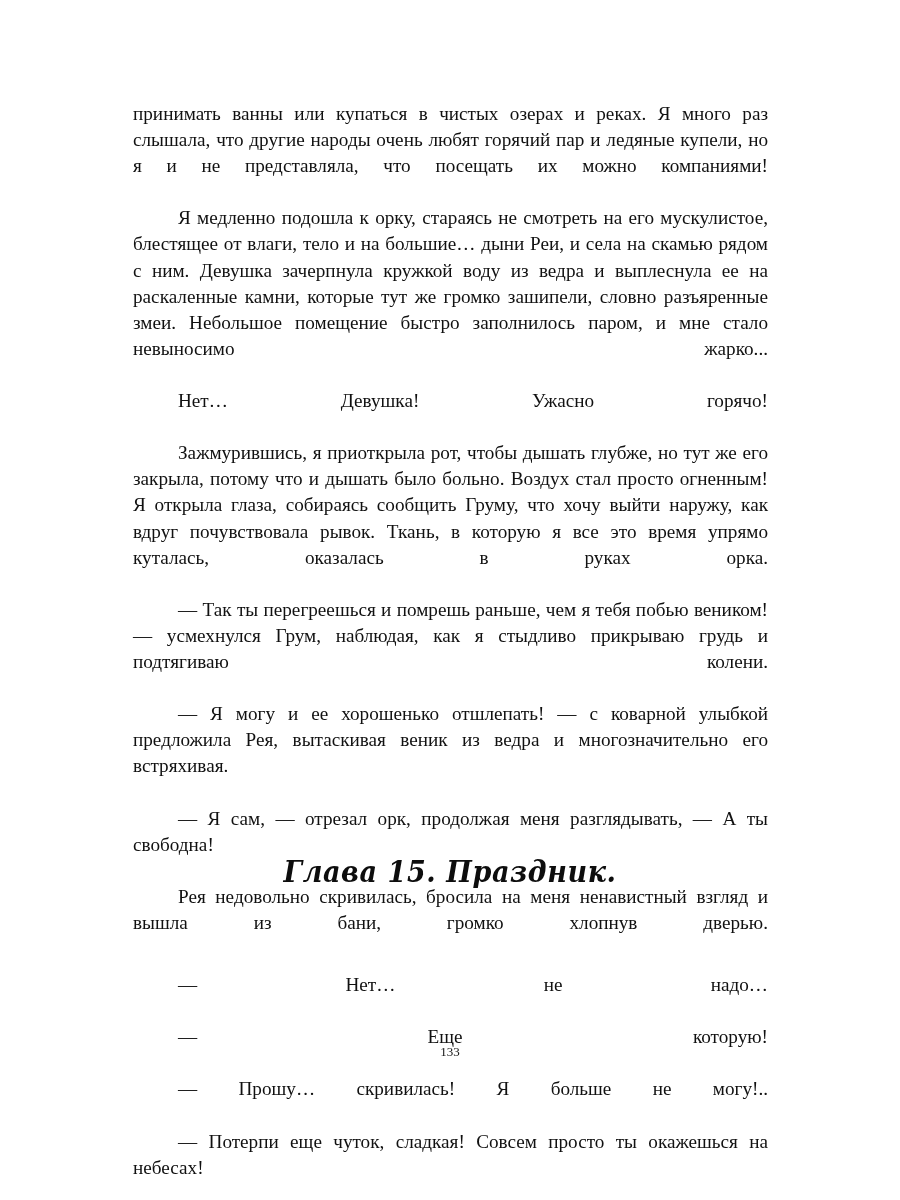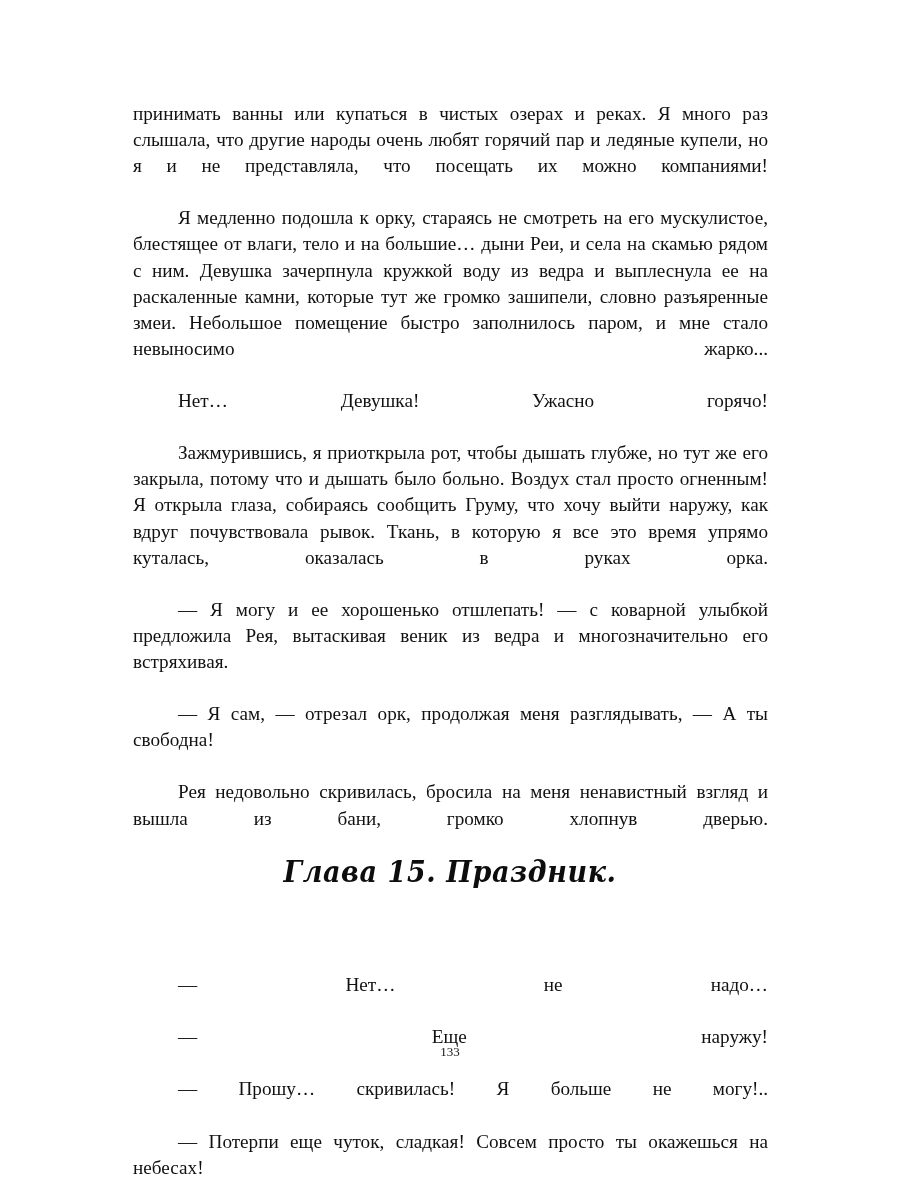--- a/index.html
+++ b/index.html
@@ -88,29 +88,30 @@
 </head>
 <body>
 
 <div class="page">
 
   <div class="text-column">
     <p class="para continued">принимать ванны или купаться в чистых озерах и реках. Я много раз слышала, что другие народы очень любят горячий пар и ледяные купели, но я и не представляла, что посещать их можно компаниями!</p>
     <p class="para">Я медленно подошла к орку, стараясь не смотреть на его мускулистое, блестящее от влаги, тело и на большие… дыни Реи, и села на скамью рядом с ним. Девушка зачерпнула кружкой воду из ведра и выплеснула ее на раскаленные камни, которые тут же громко зашипели, словно разъяренные змеи. Небольшое помещение быстро заполнилось паром, и мне стало невыносимо жарко...</p>
     <p class="para">Нет… Девушка! Ужасно горячо!</p>
     <p class="para">Зажмурившись, я приоткрыла рот, чтобы дышать глубже, но тут же его закрыла, потому что и дышать было больно. Воздух стал просто огненным! Я открыла глаза, собираясь сообщить Груму, что хочу выйти наружу, как вдруг почувствовала рывок. Ткань, в которую я все это время упрямо куталась, оказалась в руках орка.</p>
+    <p class="para">— Так ты перегреешься и помрешь раньше, чем я тебя побью веником! — усмехнулся Грум, наблюдая, как я стыдливо прикрываю грудь и подтягиваю колени.</p>
     <p class="para">— Я могу и ее хорошенько отшлепать! — с коварной улыбкой предложила Рея, вытаскивая веник из ведра и многозначительно его встряхивая.</p>
     <p class="para">— Я сам, — отрезал орк, продолжая меня разглядывать, — А ты свободна!</p>
     <p class="para">Рея недовольно скривилась, бросила на меня ненавистный взгляд и вышла из бани, громко хлопнув дверью.</p>
   </div>
 
   <div class="chapter-heading">Глава 15. Праздник.</div>
 
   <div class="dialogue-block">
     <p class="para">— Нет… не надо…</p>
-    <p class="para">— Еще наружу!</p>
+    <p class="para">— Еще которую!</p>
     <p class="para">— Прошу… скривилась! Я больше не могу!..</p>
     <p class="para">— Потерпи еще чуток, сладкая! Совсем просто ты окажешься на небесах!</p>
   </div>
 
   <div class="page-number">133</div>
 
 </div>
 
 </body></html>

